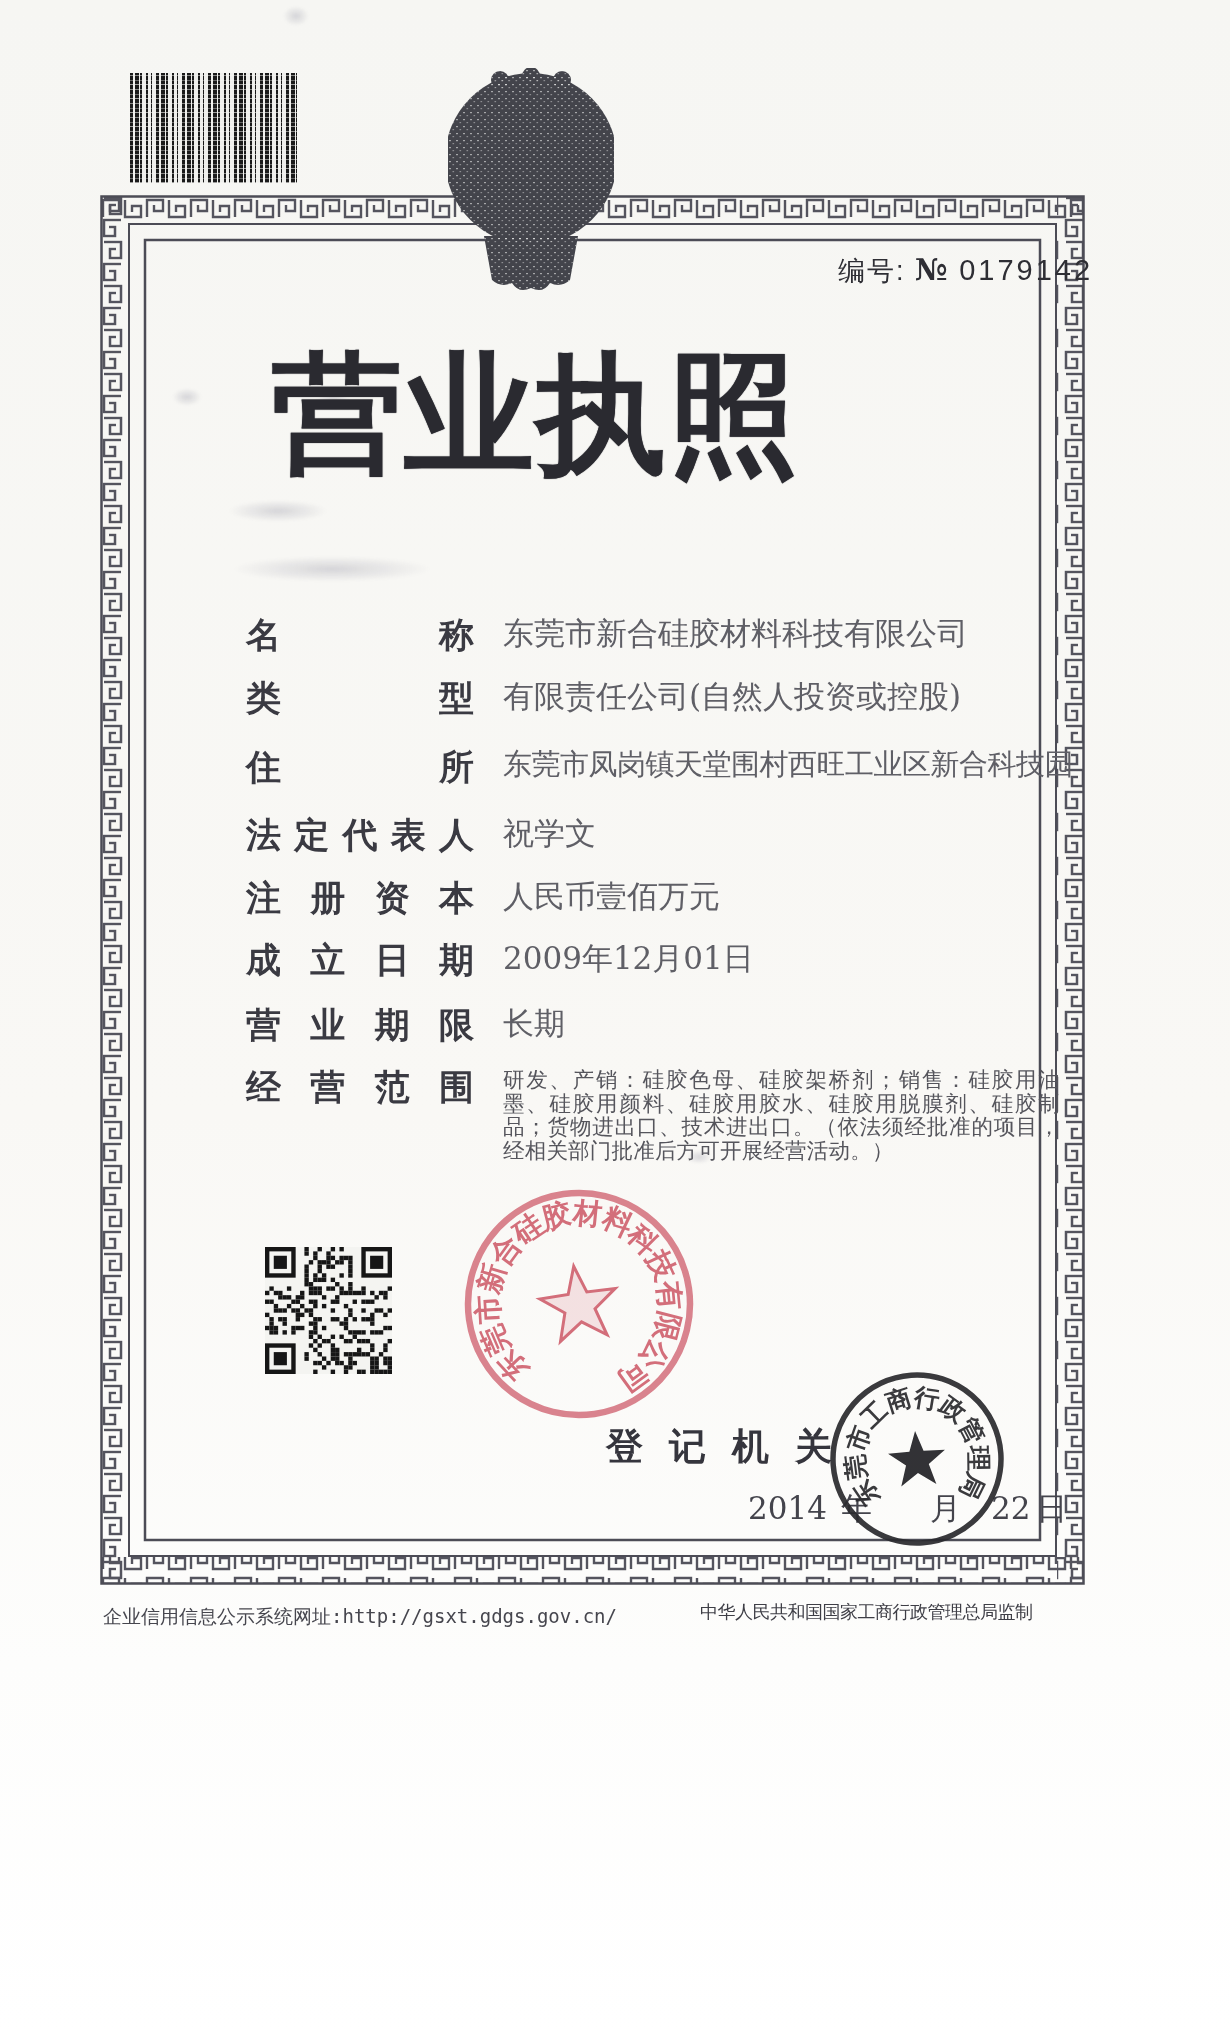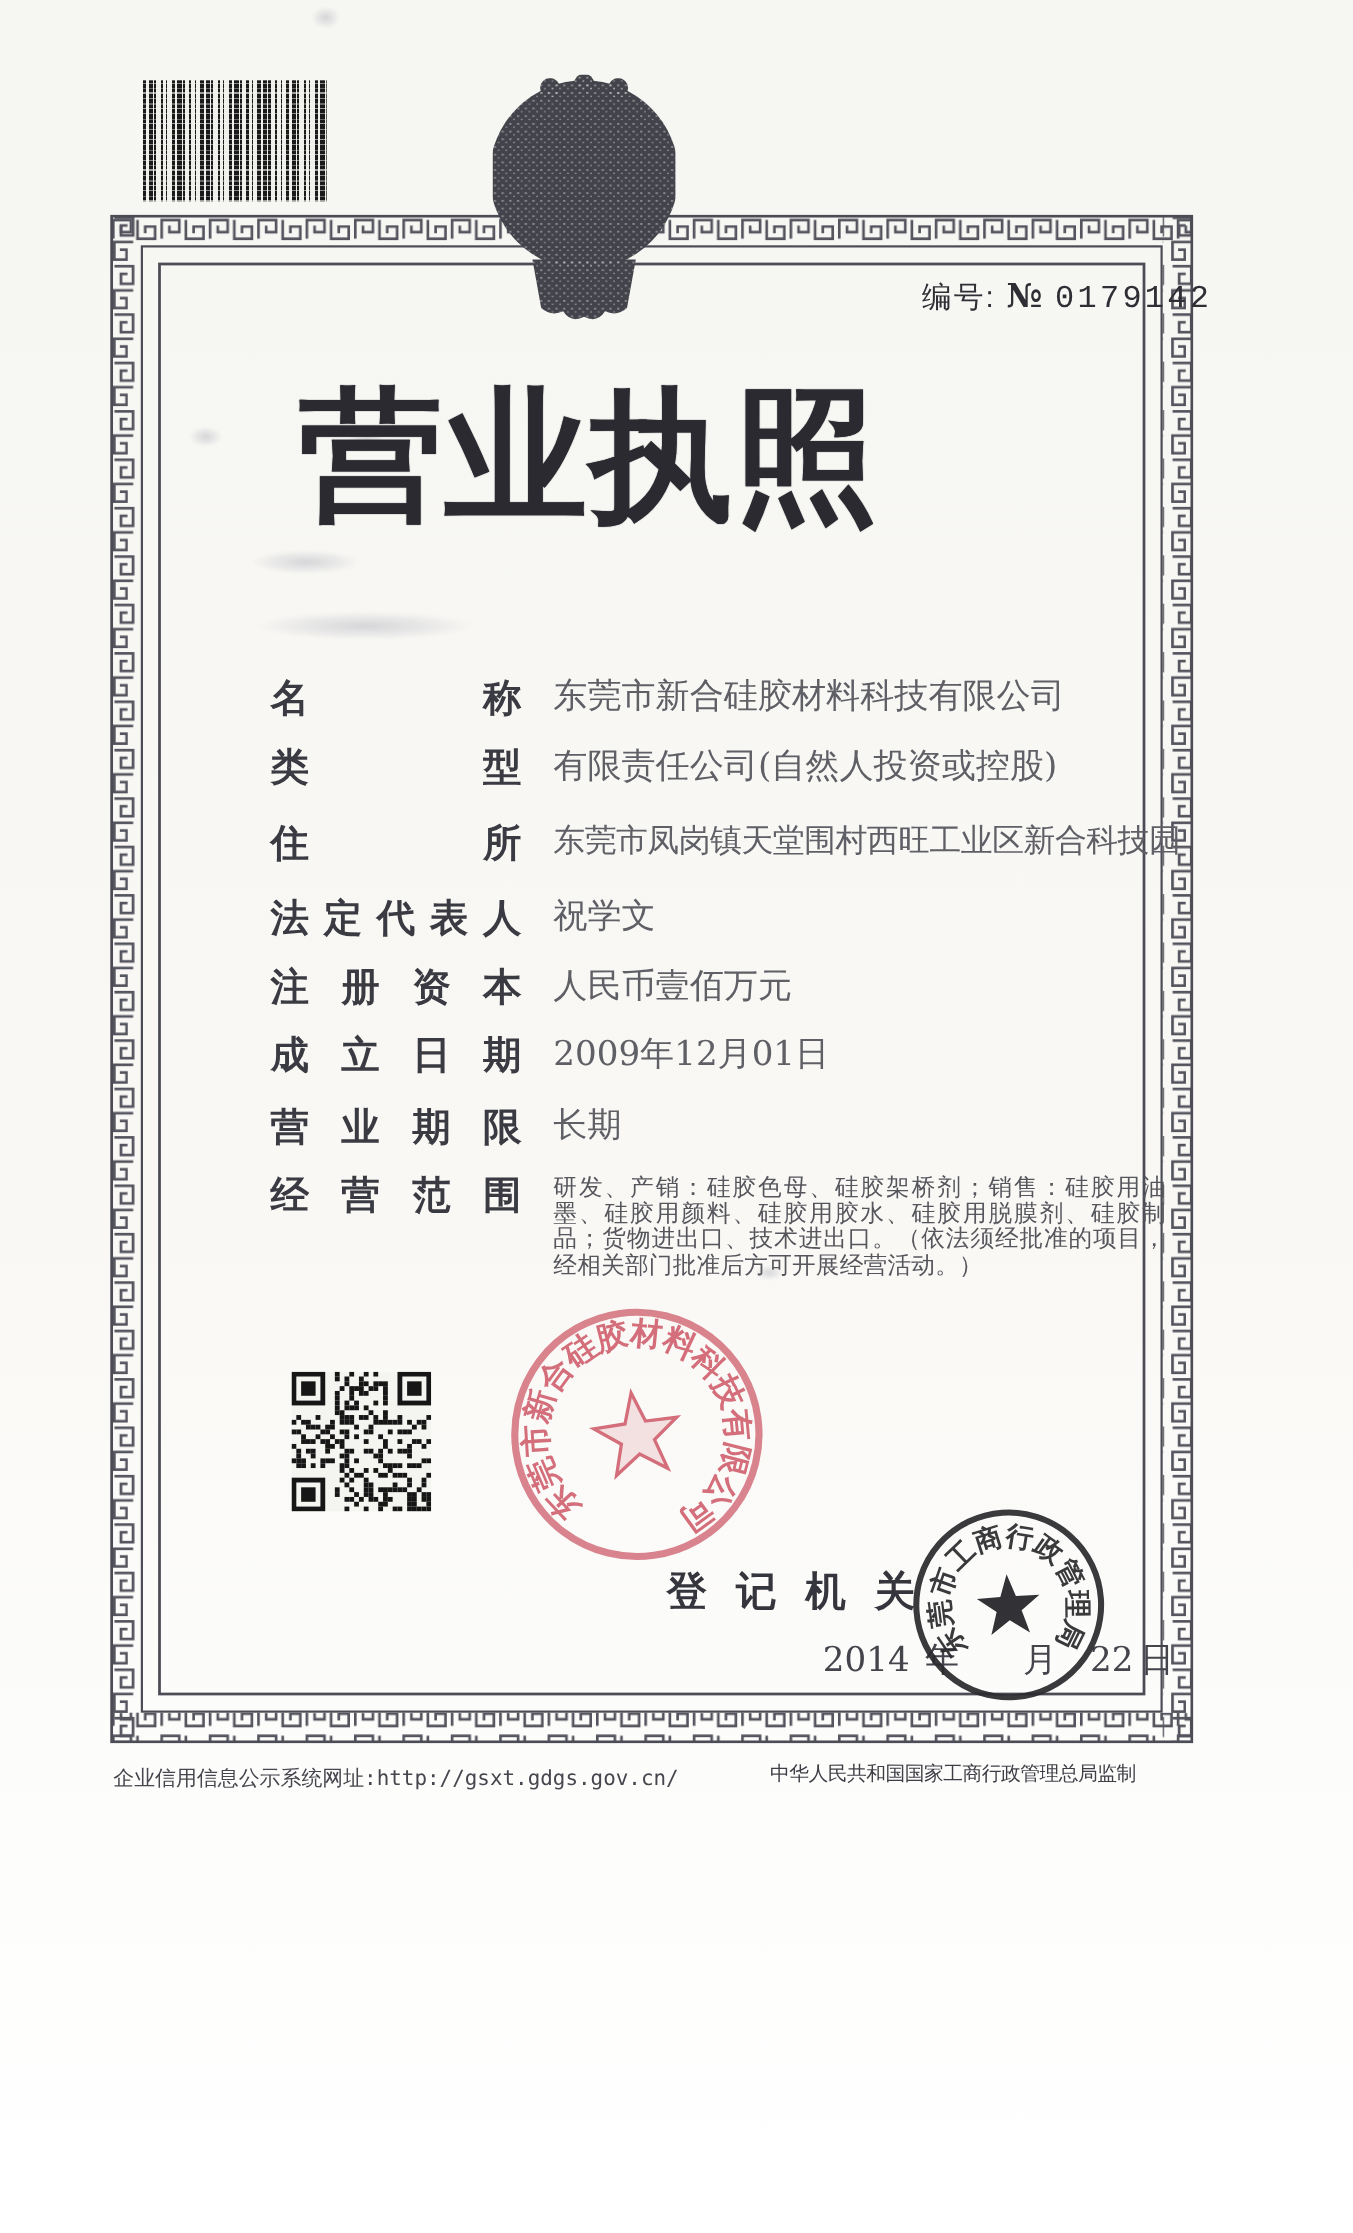--- a/index.html
+++ b/index.html
@@ -24,21 +24,21 @@
       rgba(246,246,243,.35) 4px 5px,transparent 5px 9px,
       rgba(246,246,243,.5) 9px 10px,transparent 10px 14px);
   }
   
   .frame{left:100px;top:195px;z-index:1;}
   
   .emblem{left:448px;top:68px;z-index:3;}
   
   .serial{left:838px;top:252px;z-index:4;font-size:27px;letter-spacing:2px;color:#2e2e34;white-space:nowrap;}
   .serial .mark{font-family:"DejaVu Serif","Liberation Serif",serif;font-weight:bold;font-size:30px;}
-  .serial .num{font-family:Liberation Mono, monospace;font-size:29px;letter-spacing:3px;text-align:right;}
+  .serial .num{font-family:Liberation Sans, sans-serif;font-size:29px;letter-spacing:3px;text-align:right;}
   
   .title{left:136px;top:328px;width:800px;text-align:center;z-index:4;
     font-size:130px;font-weight:900;letter-spacing:2px;color:#2a2a30;
     text-shadow:0 0 1px #2a2a30;white-space:nowrap;}
   
   .regline{left:622px;top:532px;z-index:4;white-space:nowrap;color:#44444c;}
   .regline .rlabel{font-size:34px;letter-spacing:6px;}
   .regline .rnum{font-family:"DejaVu Serif","Liberation Serif",serif;font-size:32px;letter-spacing:1px;margin-left:18px;color:#3f3f47;}
   
   .row{position:absolute;left:210px;width:850px;display:flex;align-items:flex-start;z-index:4;}

